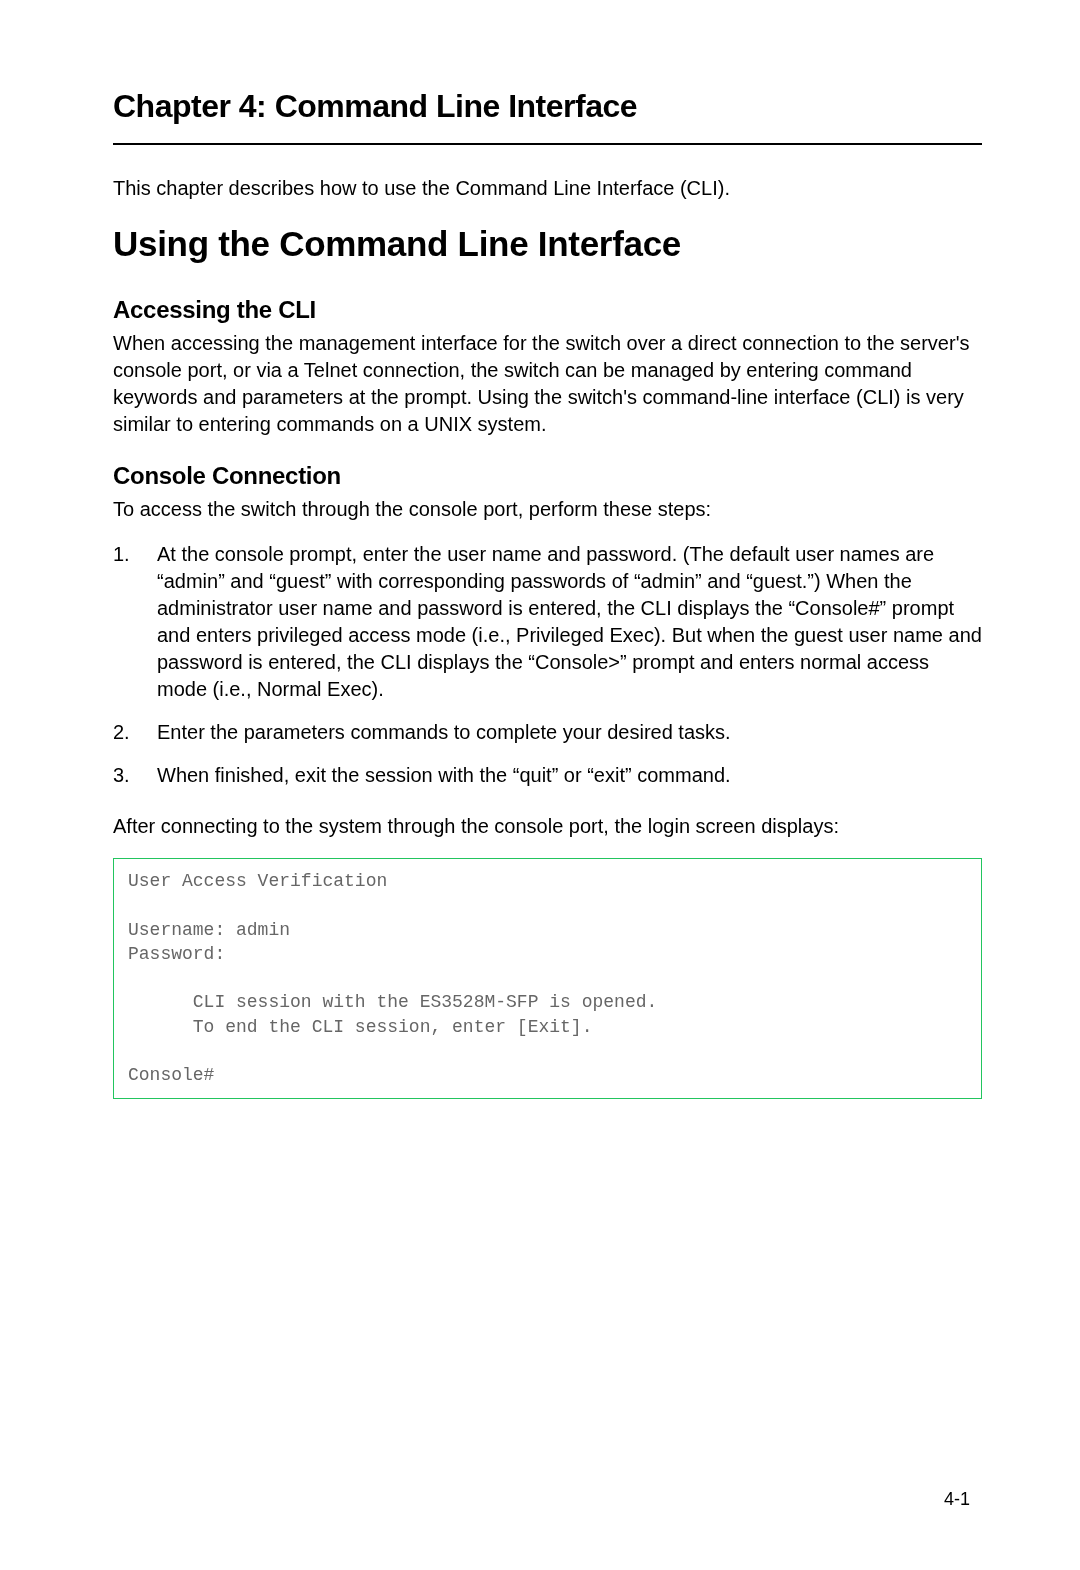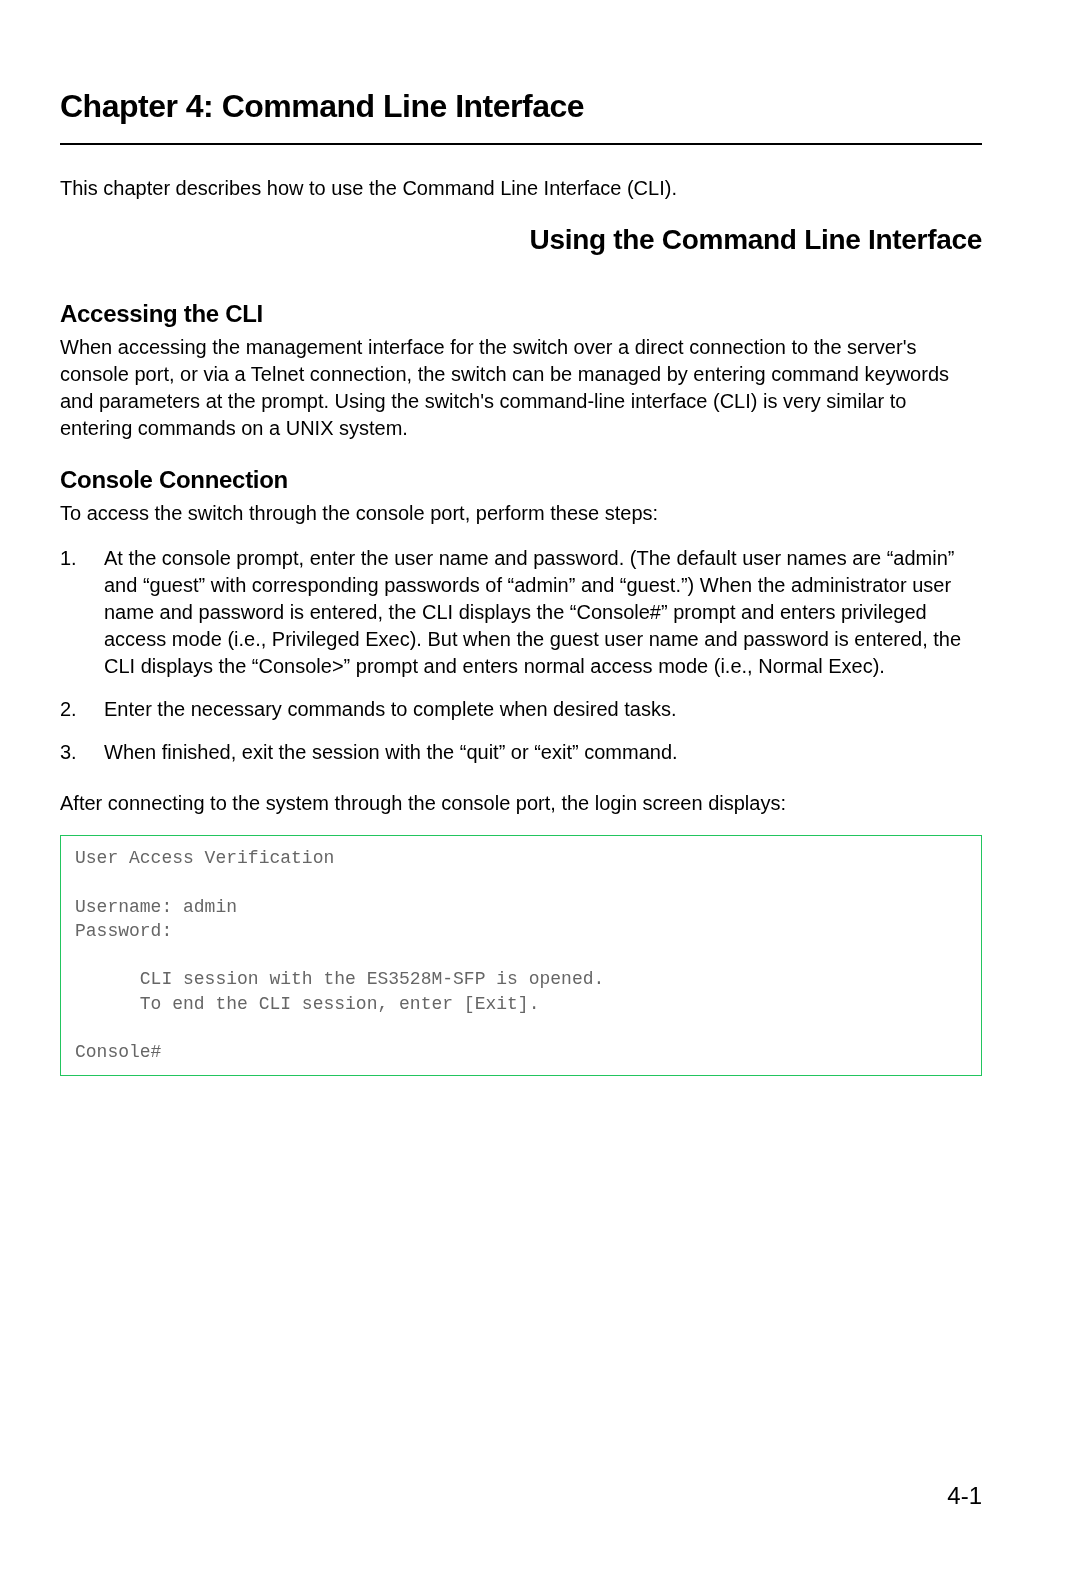--- a/index.html
+++ b/index.html
@@ -9,44 +9,43 @@
     }
     body {
       width: 1080px;
       height: 1570px;
       background: #ffffff;
       font-family: Arial, Helvetica, sans-serif;
       color: #000000;
       position: relative;
     }
     .page {
-      padding: 88px 98px 0 60px;
+      padding: 88px 98px 0 113px;
     }
     .chapter-title {
       font-size: 32px;
       font-weight: bold;
       letter-spacing: -0.5px;
       margin-bottom: 18px;
     }
     .title-rule {
       border: none;
       border-top: 2px solid #000000;
       margin-bottom: 30px;
     }
     .intro {
       font-size: 20px;
       line-height: 1.35;
       margin-bottom: 22px;
     }
     .section-title {
-      font-size: 28px;
+      font-size: 35px;
       font-weight: bold;
       letter-spacing: -0.3px;
-      margin-bottom: 44px;
-      text-align: right;
+      margin-bottom: 32px;
     }
     .subsection-title {
       font-size: 24px;
       font-weight: bold;
       letter-spacing: -0.3px;
       margin-bottom: 6px;
     }
     .body-text {
       font-size: 20px;
       line-height: 1.35;
@@ -79,22 +78,22 @@
       font-family: "Courier New", Courier, monospace;
       font-size: 18px;
       line-height: 1.35;
       color: #666666;
       white-space: pre;
       margin-top: 2px;
     }
     .page-number {
       position: absolute;
       bottom: 60px;
-      right: 98px;
-      font-size: 24px;
+      right: 110px;
+      font-size: 18px;
     }
   </style>
 </head>
 <body>
 
 <div class="page">
 
   <h1 class="chapter-title">Chapter 4: Command Line Interface</h1>
   <hr class="title-rule">
 
@@ -108,21 +107,21 @@
   <h3 class="subsection-title">Console Connection</h3>
   <p class="body-text-tight">To access the switch through the console port, perform these steps:</p>
 
   <ol class="steps">
     <li>
       <span class="num">1.</span>
       <span>At the console prompt, enter the user name and password. (The default user names are “admin” and “guest” with corresponding passwords of “admin” and “guest.”) When the administrator user name and password is entered, the CLI displays the “Console#” prompt and enters privileged access mode (i.e.,&nbsp;Privileged Exec). But when the guest user name and password is entered, the CLI displays the “Console&gt;” prompt and enters normal access mode (i.e.,&nbsp;Normal Exec).</span>
     </li>
     <li>
       <span class="num">2.</span>
-      <span>Enter the necessary commands to complete when desired tasks.</span>
+      <span>Enter the parameters commands to complete your desired tasks.</span>
     </li>
     <li>
       <span class="num">3.</span>
       <span>When finished, exit the session with the “quit” or “exit” command.</span>
     </li>
   </ol>
 
   <p class="body-text-tight">After connecting to the system through the console port, the login screen displays:</p>
 
   <div class="code-box">User Access Verification

